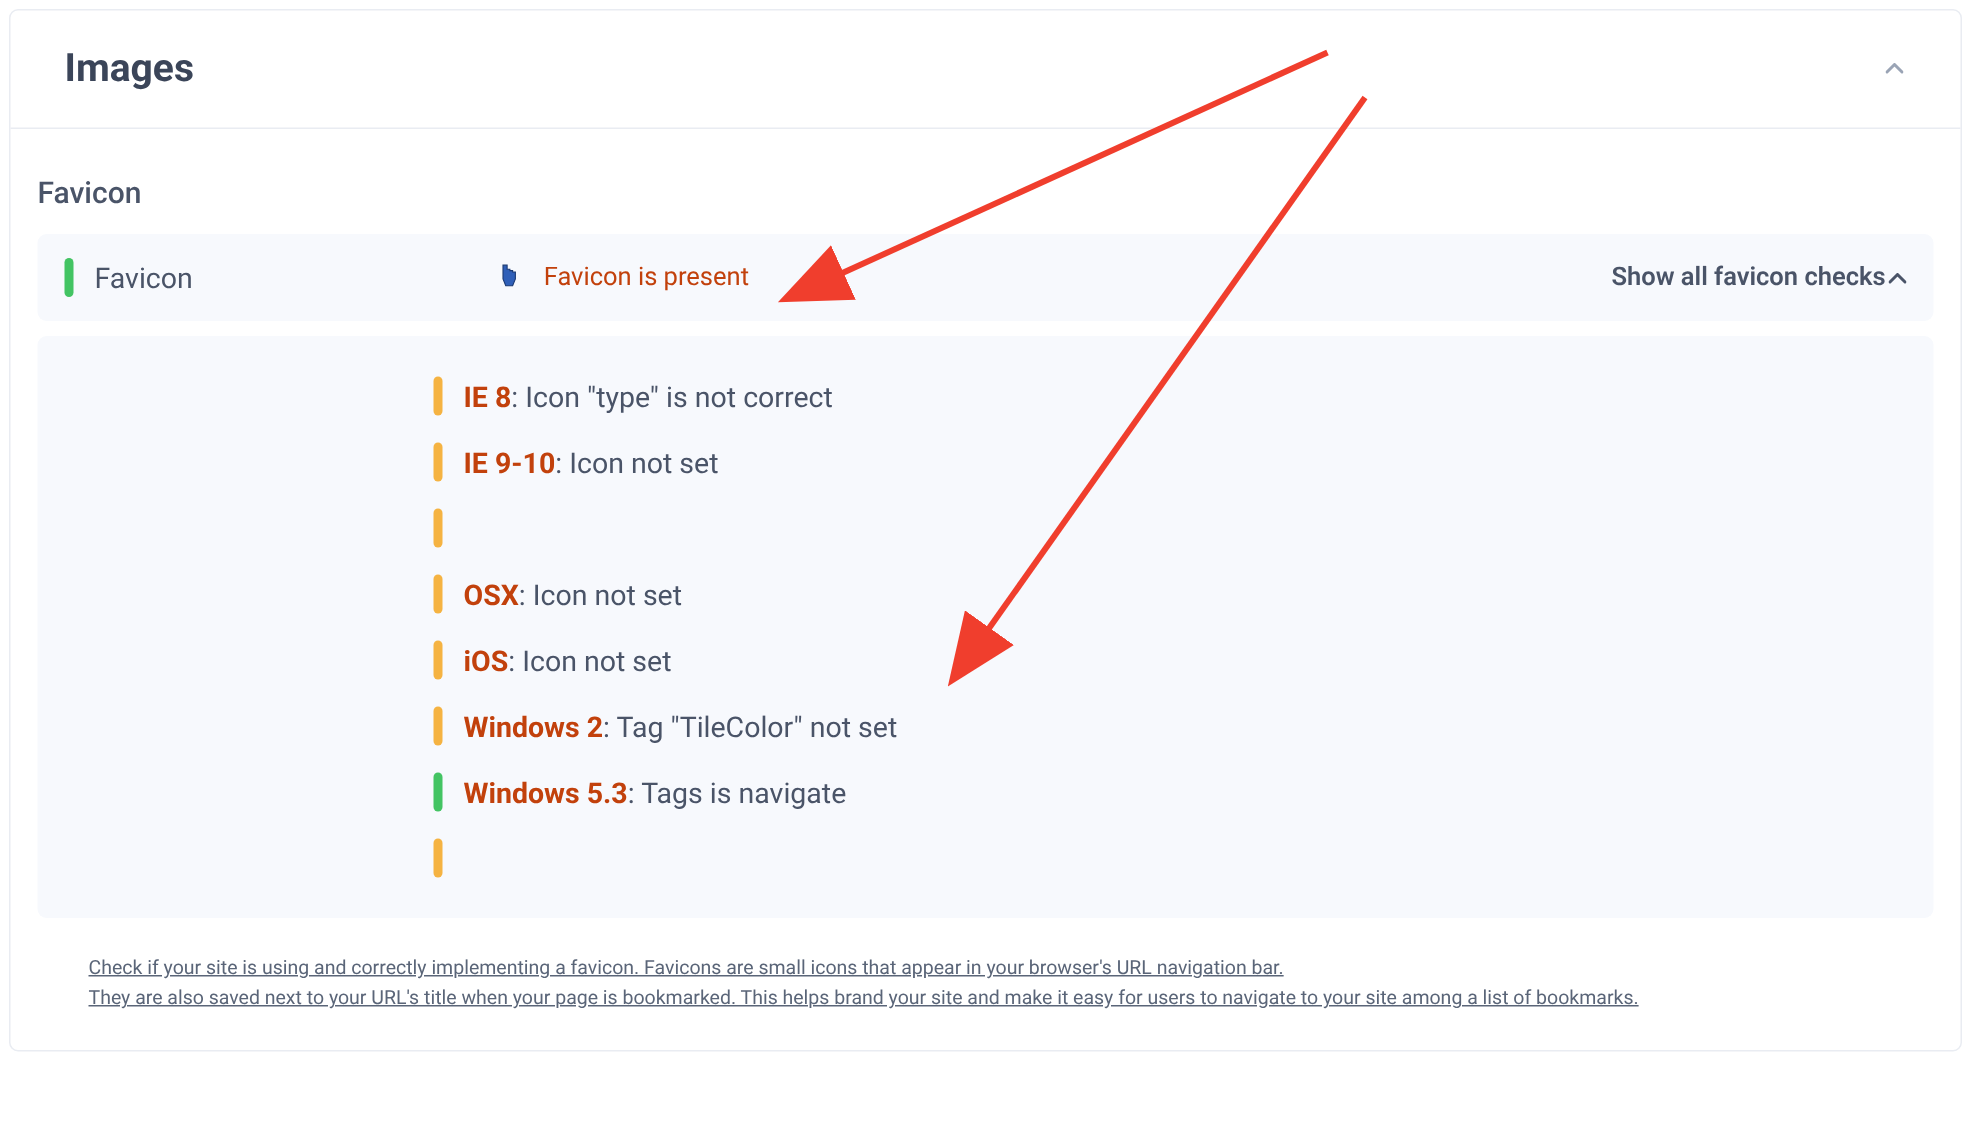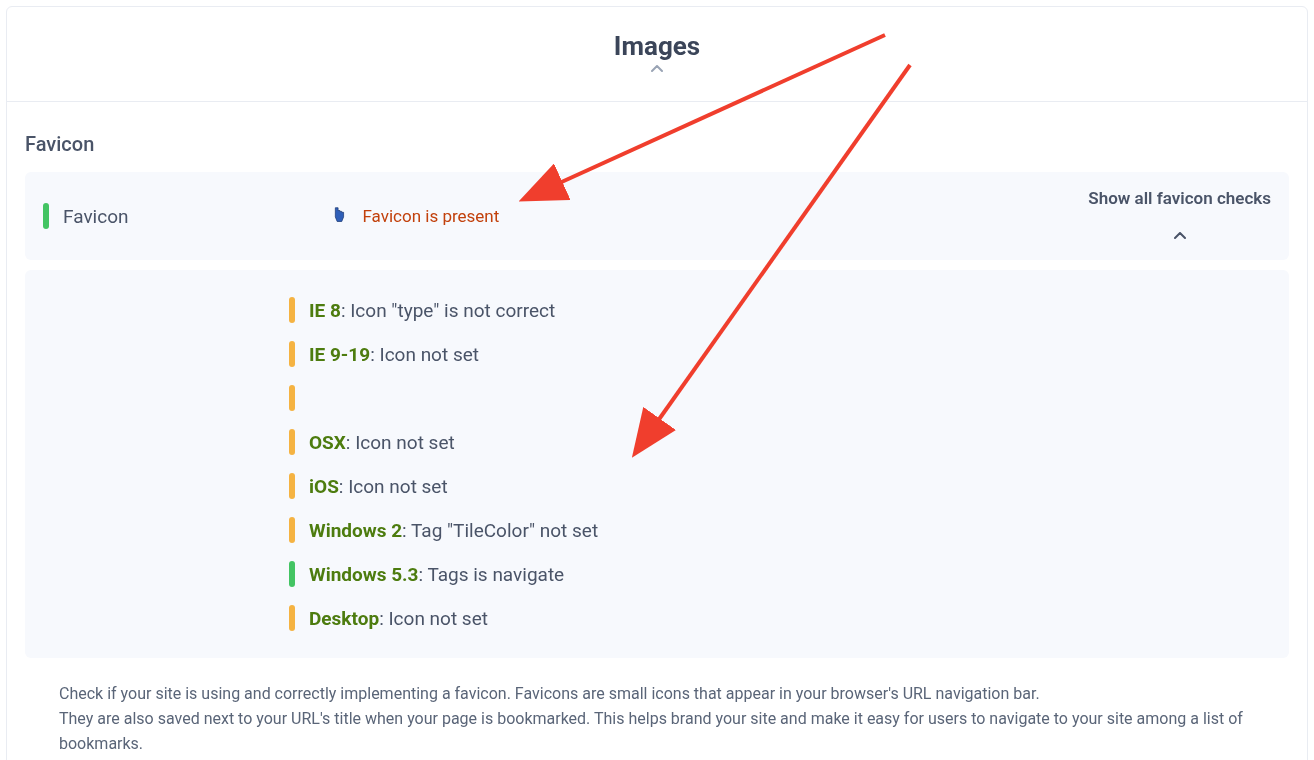--- a/index.html
+++ b/index.html
@@ -16,21 +16,20 @@
   border-radius: 6px;
   margin: 6px;
   background: #ffffff;
 }
 .card-header {
   padding: 24px 36px;
   border-bottom: 1px solid #e9ecf2;
   display: flex;
   justify-content: space-between;
   align-items: center;
-  flex-direction: column;
 }
 .card-header h2 {
   font-size: 26px;
   font-weight: 700;
   color: #3b4559;
 }
 .chevron {
   width: 16px;
   height: 16px;
   display: inline-flex;
@@ -81,44 +80,44 @@
   width: 22px;
   height: 22px;
   display: inline-block;
 }
 .show-link {
   font-size: 17px;
   font-weight: 600;
   color: #4a5468;
   display: flex;
   align-items: center;
-  gap: 16px;
+  gap: 2px;
   cursor: pointer;
-  flex-direction: column;
 }
 .details-box {
   background: #f7f9fd;
   border-radius: 6px;
   padding: 18px 18px 18px 264px;
   margin-bottom: 18px;
 }
 .check-row {
   display: flex;
   align-items: center;
   gap: 14px;
   padding: 9px 0;
   font-size: 19px;
   color: #4a5468;
 }
-.check-row .platform { font-weight: 700; color: #4d7c0f; }
+.check-row .platform { font-weight: 700; color: #c2410c; }
 .description {
-  font-size: 16px;
+  font-size: 13px;
   line-height: 1.55;
   color: #5a6578;
   padding: 6px 34px 0 34px;
+  text-decoration: underline;
 }
 .arrow-overlay {
   position: absolute;
   top: 0;
   left: 0;
   width: 1314px;
   height: 760px;
   pointer-events: none;
 }
 </style>
@@ -164,21 +163,21 @@
     </div>
 
     <div class="details-box" id="checks-container">
 
     <div class="check-row">
           <span class="status-bar status-orange"></span>
           <span><span class="platform">IE 8</span><span>: Icon "type" is not correct</span></span>
         </div>
         <div class="check-row">
           <span class="status-bar status-orange"></span>
-          <span><span class="platform">IE 9-19</span><span>: Icon not set</span></span>
+          <span><span class="platform">IE 9-10</span><span>: Icon not set</span></span>
         </div>
         <div class="check-row">
           <span class="status-bar status-orange"></span>
         </div>
         <div class="check-row">
           <span class="status-bar status-orange"></span>
           <span><span class="platform">OSX</span><span>: Icon not set</span></span>
         </div>
         <div class="check-row">
           <span class="status-bar status-orange"></span>
@@ -187,21 +186,20 @@
         <div class="check-row">
           <span class="status-bar status-orange"></span>
           <span><span class="platform">Windows 2</span><span>: Tag "TileColor" not set</span></span>
         </div>
         <div class="check-row">
           <span class="status-bar status-green"></span>
           <span><span class="platform">Windows 5.3</span><span>: Tags is navigate</span></span>
         </div>
         <div class="check-row">
           <span class="status-bar status-orange"></span>
-          <span><span class="platform">Desktop</span><span>: Icon not set</span></span>
         </div>
       </div>
 
     <div class="description">
       <div>Check if your site is using and correctly implementing a favicon. Favicons are small icons that appear in your browser's URL navigation bar.</div>
       <div>They are also saved next to your URL's title when your page is bookmarked. This helps brand your site and make it easy for users to navigate to your site among a list of bookmarks.</div>
     </div>
   </div>
 </div>
 

